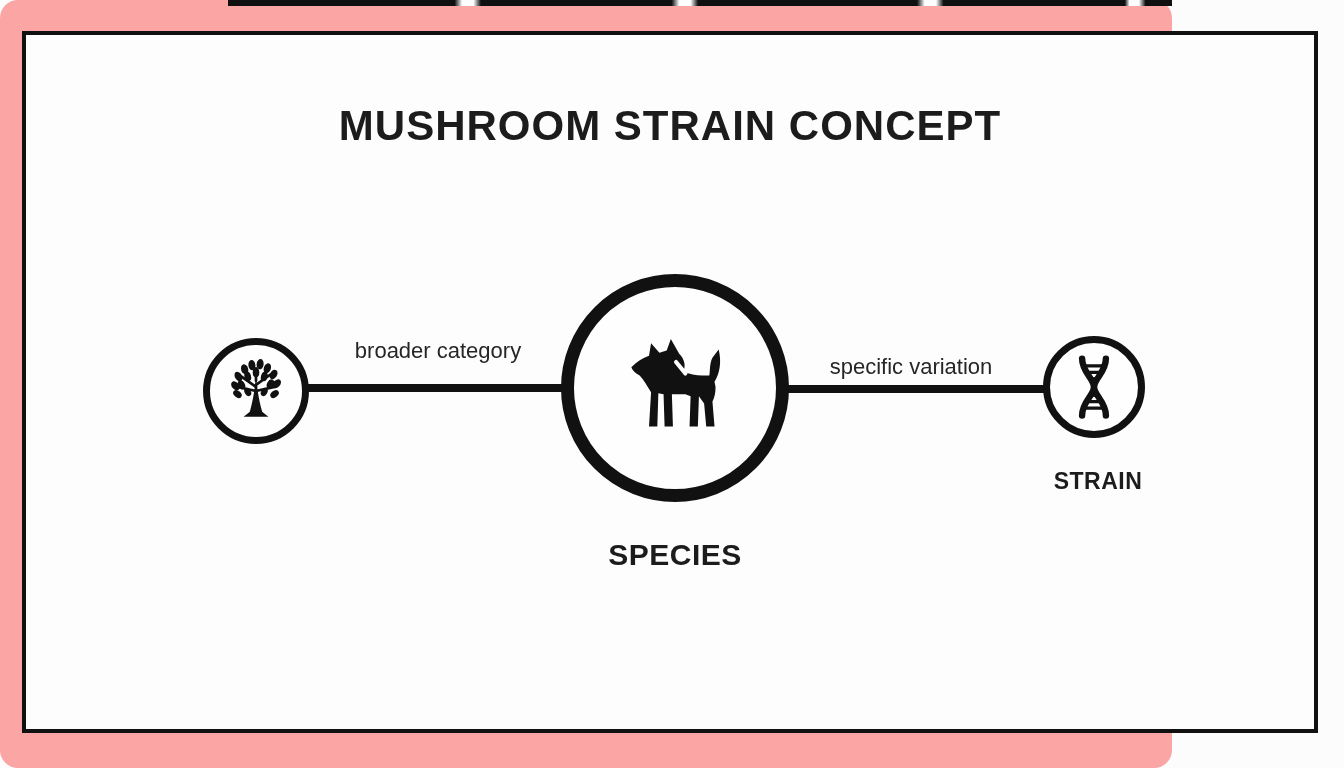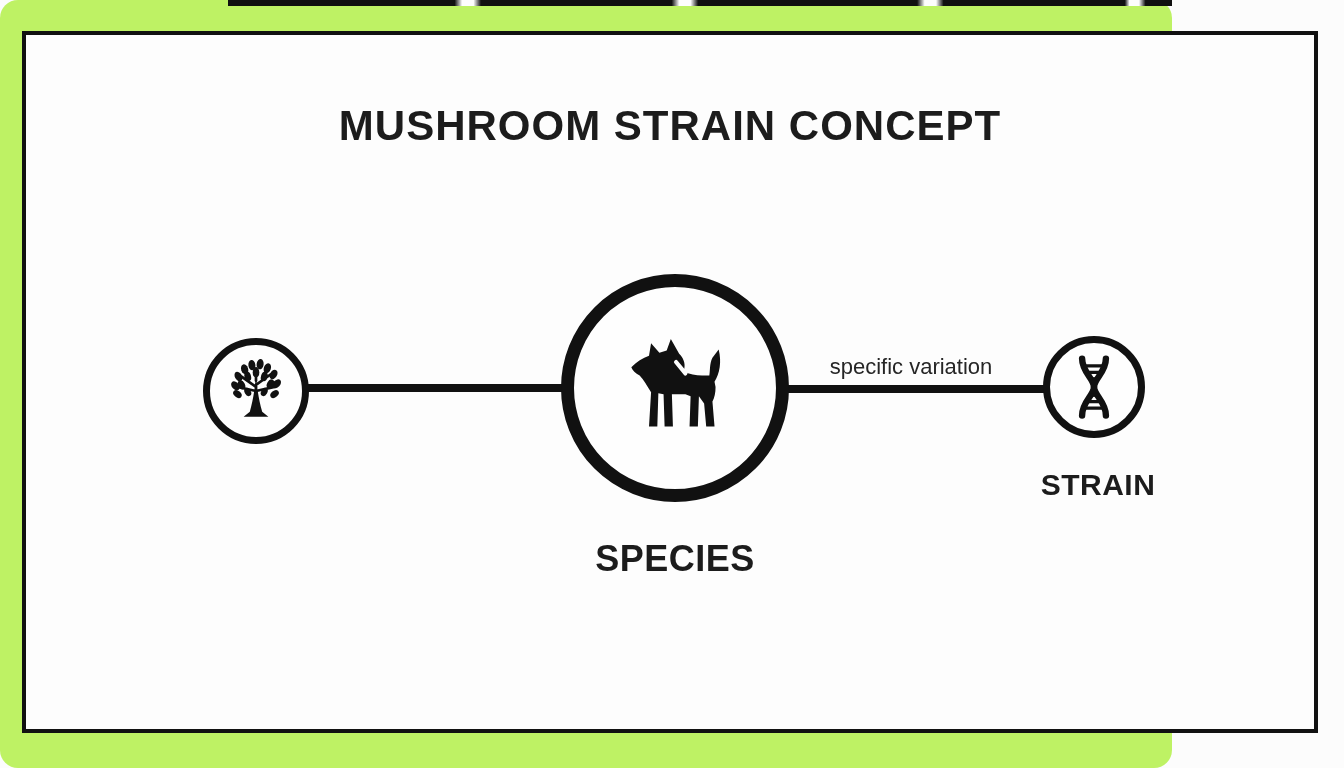--- a/index.html
+++ b/index.html
@@ -3,21 +3,21 @@
 <meta charset="utf-8">
 <style>
   * { margin: 0; padding: 0; box-sizing: border-box; }
   html, body {
     width: 1344px; height: 768px;
     background: #fcfcfc;
     font-family: "Liberation Sans", sans-serif;
     color: #1c1c1c;
     overflow: hidden;
   }
-  .canvas { position: relative; width: 1172px; height: 768px; background: #bef264; border-radius: 18px; }
+  .canvas { position: relative; width: 1172px; height: 768px; background: #fca5a5; border-radius: 18px; }
 
   
   .top-artifact {
     position: absolute; top: 0; left: 228px; right: 0; height: 6px;
     background: linear-gradient(90deg,
       #101010 0%, #101010 24%, #fdfdfd 24.8%, #fdfdfd 26%,
       #101010 26.8%, #101010 47%, #fdfdfd 47.8%, #fdfdfd 49%,
       #101010 49.8%, #101010 73%, #fdfdfd 73.8%, #fdfdfd 75%,
       #101010 75.8%, #101010 95%, #fdfdfd 95.5%, #fdfdfd 96.5%,
       #101010 97.2%, #101010 100%);
@@ -57,40 +57,41 @@
     font-size: 22px; font-weight: 400; color: #262626;
   }
   .label-broader  { left: 318px; top: 338px; }
   .label-specific { left: 791px; top: 354px; }
 
   .node-label {
     position: absolute; text-align: center;
     font-weight: 700; color: #1c1c1c; letter-spacing: 0.5px;
   }
   .label-genus   { left: 157px; top: 468px; width: 200px; font-size: 27px; }
-  .label-species { left: 555px; top: 538px; width: 240px; font-size: 36px; }
-  .label-strain  { left: 998px; top: 468px; width: 200px; font-size: 30px; }
+  .label-species { left: 555px; top: 538px; width: 240px; font-size: 30px; }
+  .label-strain  { left: 998px; top: 468px; width: 200px; font-size: 23px; }
 
   .icon-wrap { display: flex; align-items: center; justify-content: center; }
   svg { display: block; }
 </style>
 </head>
 <body>
 
 <div class="canvas">
 
   <div class="top-artifact"></div>
 
   <div class="frame"></div>
 
   <div class="title">MUSHROOM STRAIN CONCEPT</div>
 
   <div class="connector connector-left"></div>
   <div class="connector connector-right"></div>
 
+  <div class="connector-label label-broader">broader category</div>
   <div class="connector-label label-specific">specific variation</div>
 
   <div class="node-circle node-genus">
     <span class="icon-wrap">
       <svg width="66" height="66" viewBox="0 0 64 64" fill="#111111">
 
         <path d="M32 16 C31 28 30 38 26 52 L20 57 L44 57 L38 52 C34 38 33 28 32 16 Z"></path>
 
         <g stroke="#111111" stroke-width="2.6" stroke-linecap="round" fill="none">
           <path d="M32 28 L18 18"></path>

